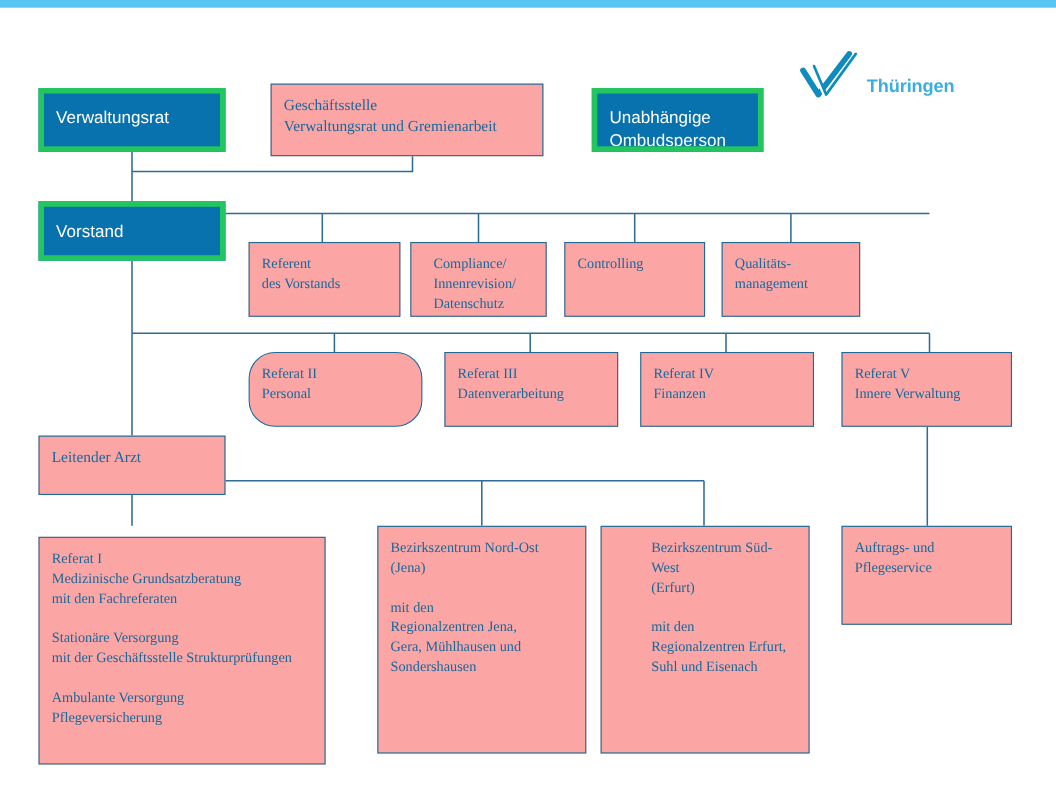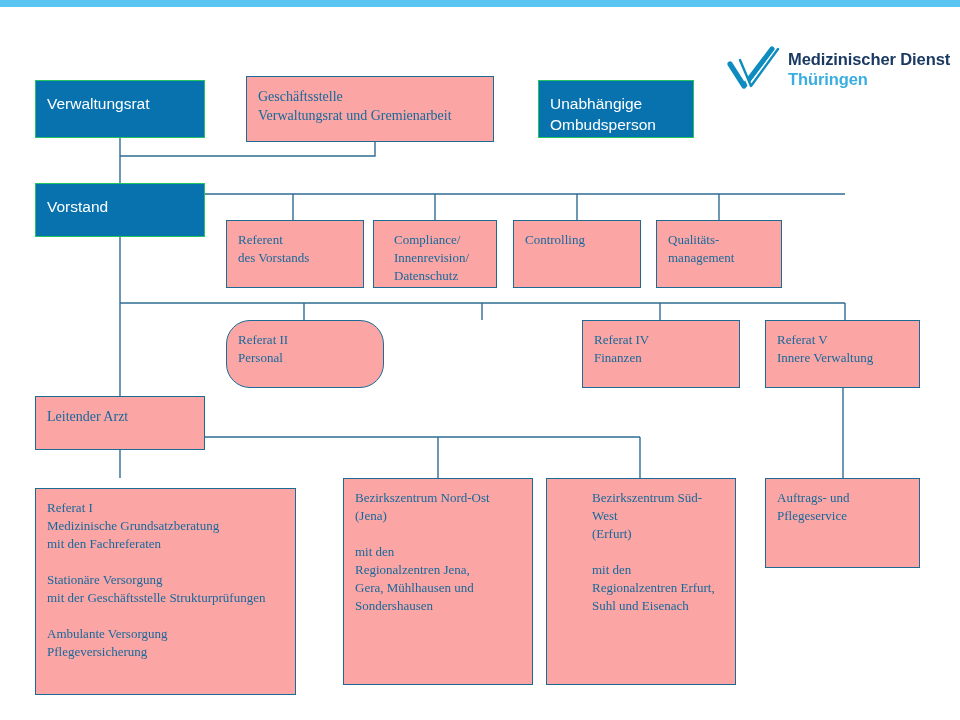--- a/index.html
+++ b/index.html
@@ -37,21 +37,21 @@
   .node {
     position: absolute;
     box-sizing: border-box;
     padding: 10px 11px 8px 11px;
     line-height: 1.38;
     white-space: pre-line;
     overflow: hidden;
   }
   .node.dark {
     background: #0772AE;
-    border: 1px solid #22c55e;
+    border: 5px solid #22c55e;
     color: #ffffff;
     font-size: 15.5px;
     padding-top: 12px;
   }
   .node.light {
     background: #fca5a5;
     border: 1px solid #1B6B96;
     color: #16699B;
     font-size: 13px;
     font-family: Liberation Serif, serif;
@@ -142,41 +142,42 @@
 
   <div class="node dark" style="left:538px; top:80px; width:156px; height:58px;">Unabhängige
 Ombudsperson</div>
 
   <div id="logo">
     <svg class="mark" viewBox="0 0 56 48" aria-hidden="true">
       <path d="M4 18 L18 40 L46 3" fill="none" stroke="#0E8CC0" stroke-width="5.2" stroke-linecap="round" stroke-linejoin="round"></path>
       <path d="M12 16 L23 40 L50 4" fill="none" stroke="#ffffff" stroke-width="2.4" stroke-linecap="round" stroke-linejoin="round"></path>
       <path d="M14 14 L25 40 L52 3" fill="none" stroke="#0E8CC0" stroke-width="2.4" stroke-linecap="round" stroke-linejoin="round"></path>
     </svg>
-    <div class="txt1">Medizinischer Dienst</div>
     <div class="txt2">Thüringen</div>
   </div>
 
   <div class="node dark" style="left:35px; top:183px; width:170px; height:54px;">Vorstand</div>
 
   <div class="node light" style="left:226px; top:220px; width:138px; height:68px;">Referent
 des Vorstands</div>
 
   <div class="node light" style="left:373px; top:220px; width:124px; height:68px;padding-left:20px;">Compliance/
 Innenrevision/
 Datenschutz</div>
 
   <div class="node light" style="left:513px; top:220px; width:128px; height:68px;">Controlling</div>
 
   <div class="node light" style="left:656px; top:220px; width:126px; height:68px;">Qualitäts-
 management</div>
 
   <div class="node light" style="left:226px; top:320px; width:158px; height:68px;border-radius:24px;">Referat II
 Personal</div>
 
+  <div class="node light" style="left:404px; top:320px; width:158px; height:68px;">Referat III
+Datenverarbeitung</div>
 
   <div class="node light" style="left:582px; top:320px; width:158px; height:68px;">Referat IV
 Finanzen</div>
 
   <div class="node light" style="left:765px; top:320px; width:155px; height:68px;">Referat V
 Innere Verwaltung</div>
 
   <div class="node light lg" style="left:35px; top:396px; width:170px; height:54px;">Leitender Arzt</div>
 
   <div class="node light" style="left:35px; top:488px; width:261px; height:207px;">Referat I

